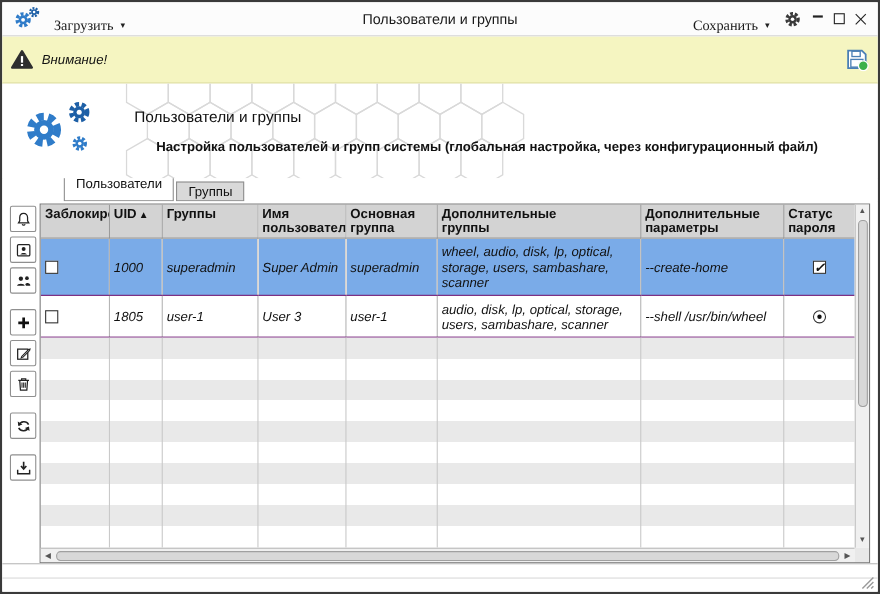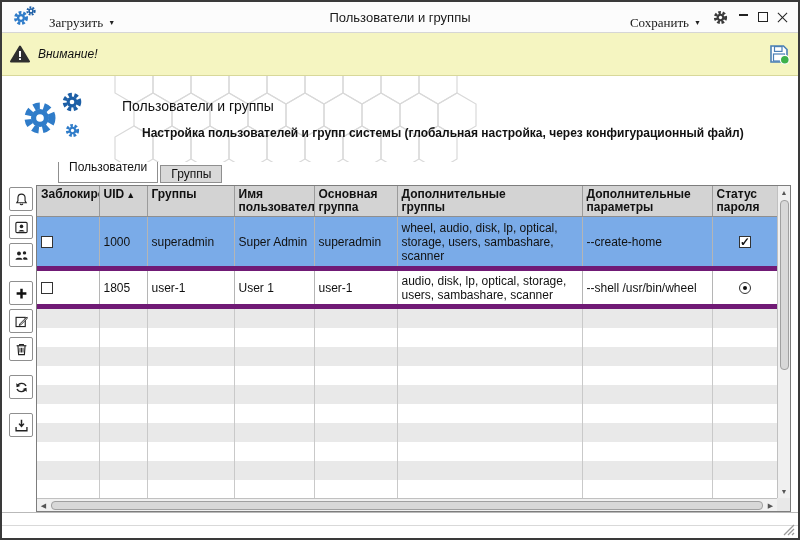--- a/index.html
+++ b/index.html
@@ -52,21 +52,21 @@
   .side-toolbar{width:24px;display:flex;flex-direction:column;gap:4px;padding-top:2px;flex:0 0 auto;}
   .tool-gap{height:6px;flex:0 0 auto;}
   .tool-btn{width:24px;height:24px;border:1px solid #8f8f8f;border-radius:2px;background:#fff;display:flex;align-items:center;justify-content:center;cursor:pointer;padding:0;flex:0 0 auto;}
   .tool-btn svg{width:15px;height:15px;}
 
   .table-frame{flex:1;border:1px solid #7d7d7d;position:relative;min-width:0;background:#fff;}
   .table-wrap{position:absolute;left:0;top:0;right:13px;bottom:13px;overflow:hidden;display:flex;flex-direction:column;}
   table.grid{border-collapse:collapse;table-layout:fixed;width:741px;font-size:12px;flex:0 0 auto;}
   th{background:#d3d3d3;border-right:1px solid #9b9b9b;border-bottom:1px solid #8f8f8f;font-weight:bold;font-size:12px;line-height:13px;text-align:left;vertical-align:top;padding:2px 4px;height:27px;overflow:hidden;white-space:pre-line;cursor:pointer;}
   th.nowrap{white-space:nowrap;}
-  td{border-right:1px solid #b5b5b5;border-bottom:5px solid #701a75;padding:2px 4px;vertical-align:middle;overflow:hidden;line-height:14px;}
+  td{border-right:1px solid #b5b5b5;border-bottom:1px solid #701a75;padding:2px 4px;vertical-align:middle;overflow:hidden;line-height:14px;font-style:italic;}
   td.nowrap{white-space:nowrap;}
   tr.r1{height:52px;}
   tr.r2{height:38px;}
   tr.selected td{background:#7aabe8;}
   td.center{text-align:center;}
   .sort{font-size:9px;margin-left:2px;}
 
   .checkbox{display:inline-block;width:12px;height:12px;border:1px solid #333;background:#fff;position:relative;vertical-align:middle;cursor:pointer;}
   .checkbox .tick{position:absolute;left:0;top:-2px;font-size:12px;font-weight:bold;color:#111;line-height:14px;}
   .radio{display:inline-block;width:12px;height:12px;border:1px solid #333;border-radius:50%;background:#fff;position:relative;vertical-align:middle;cursor:pointer;}
@@ -305,21 +305,21 @@
               <td class="nowrap">Super Admin</td>
               <td class="nowrap">superadmin</td>
               <td>wheel, audio, disk, lp, optical, storage, users, sambashare, scanner</td>
               <td class="nowrap">--create-home</td>
               <td class="center"><span class="checkbox checked"><span class="tick">✓</span></span></td>
             </tr>
             <tr class="r2">
               <td><span class="checkbox"></span></td>
               <td class="nowrap">1805</td>
               <td class="nowrap">user-1</td>
-              <td class="nowrap">User 1</td>
+              <td class="nowrap">User 3</td>
               <td class="nowrap">user-1</td>
               <td>audio, disk, lp, optical, storage, users, sambashare, scanner</td>
               <td class="nowrap">--shell /usr/bin/wheel</td>
               <td class="center"><span class="radio"></span></td>
             </tr>
           </tbody>
         </table>
         <div class="empty-area">
           <i style="left:62px"></i>
             <i style="left:110px"></i>

